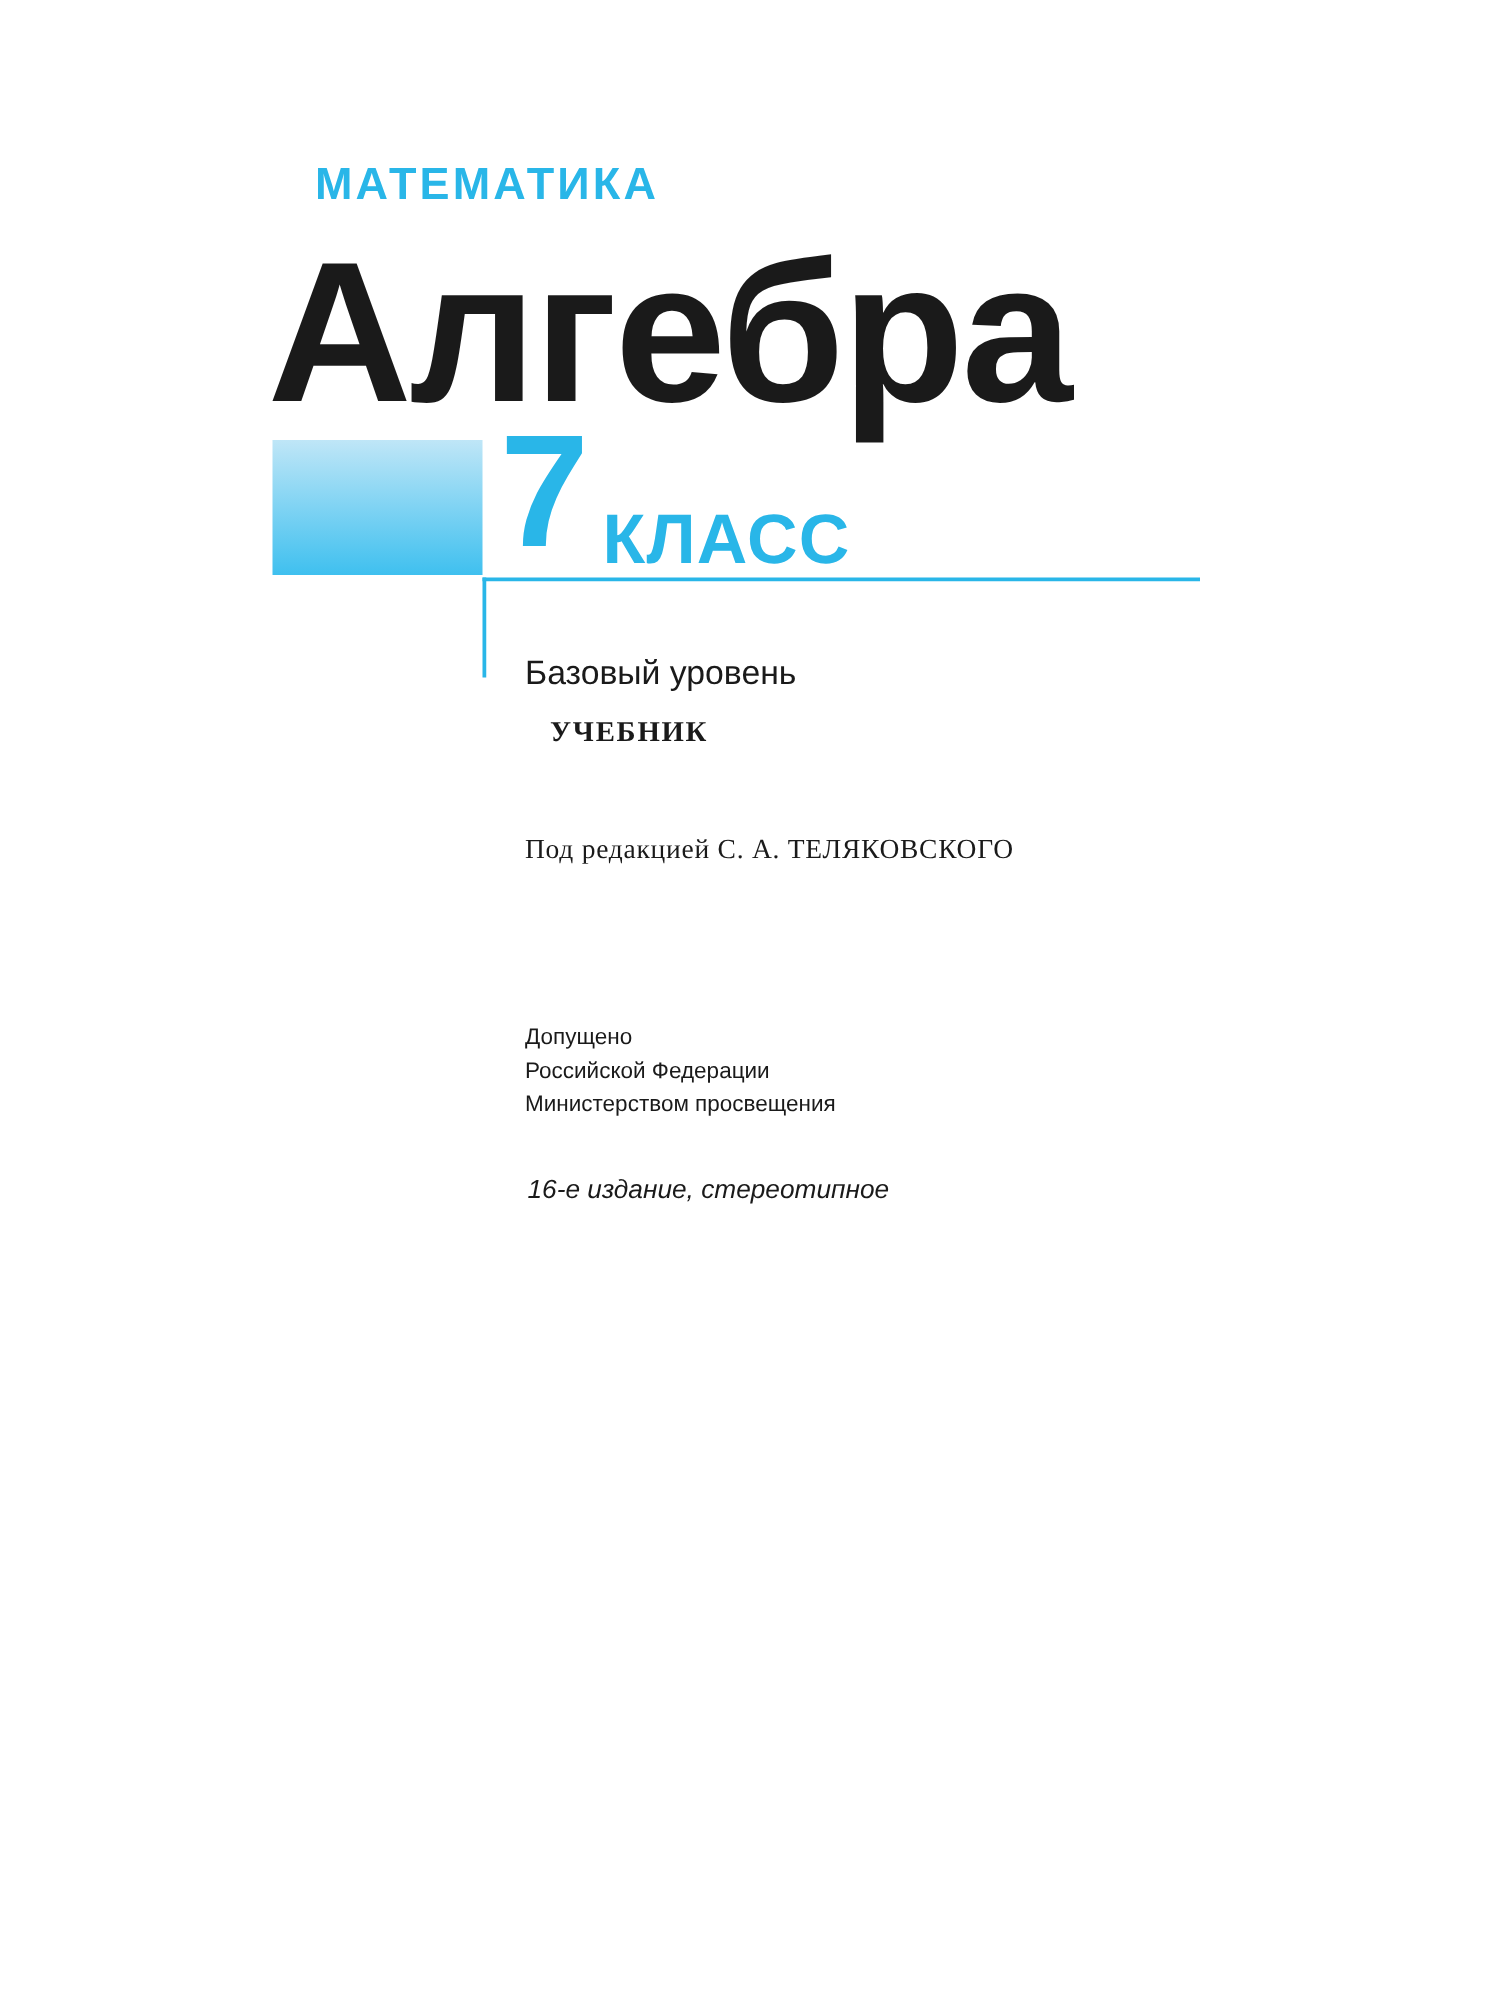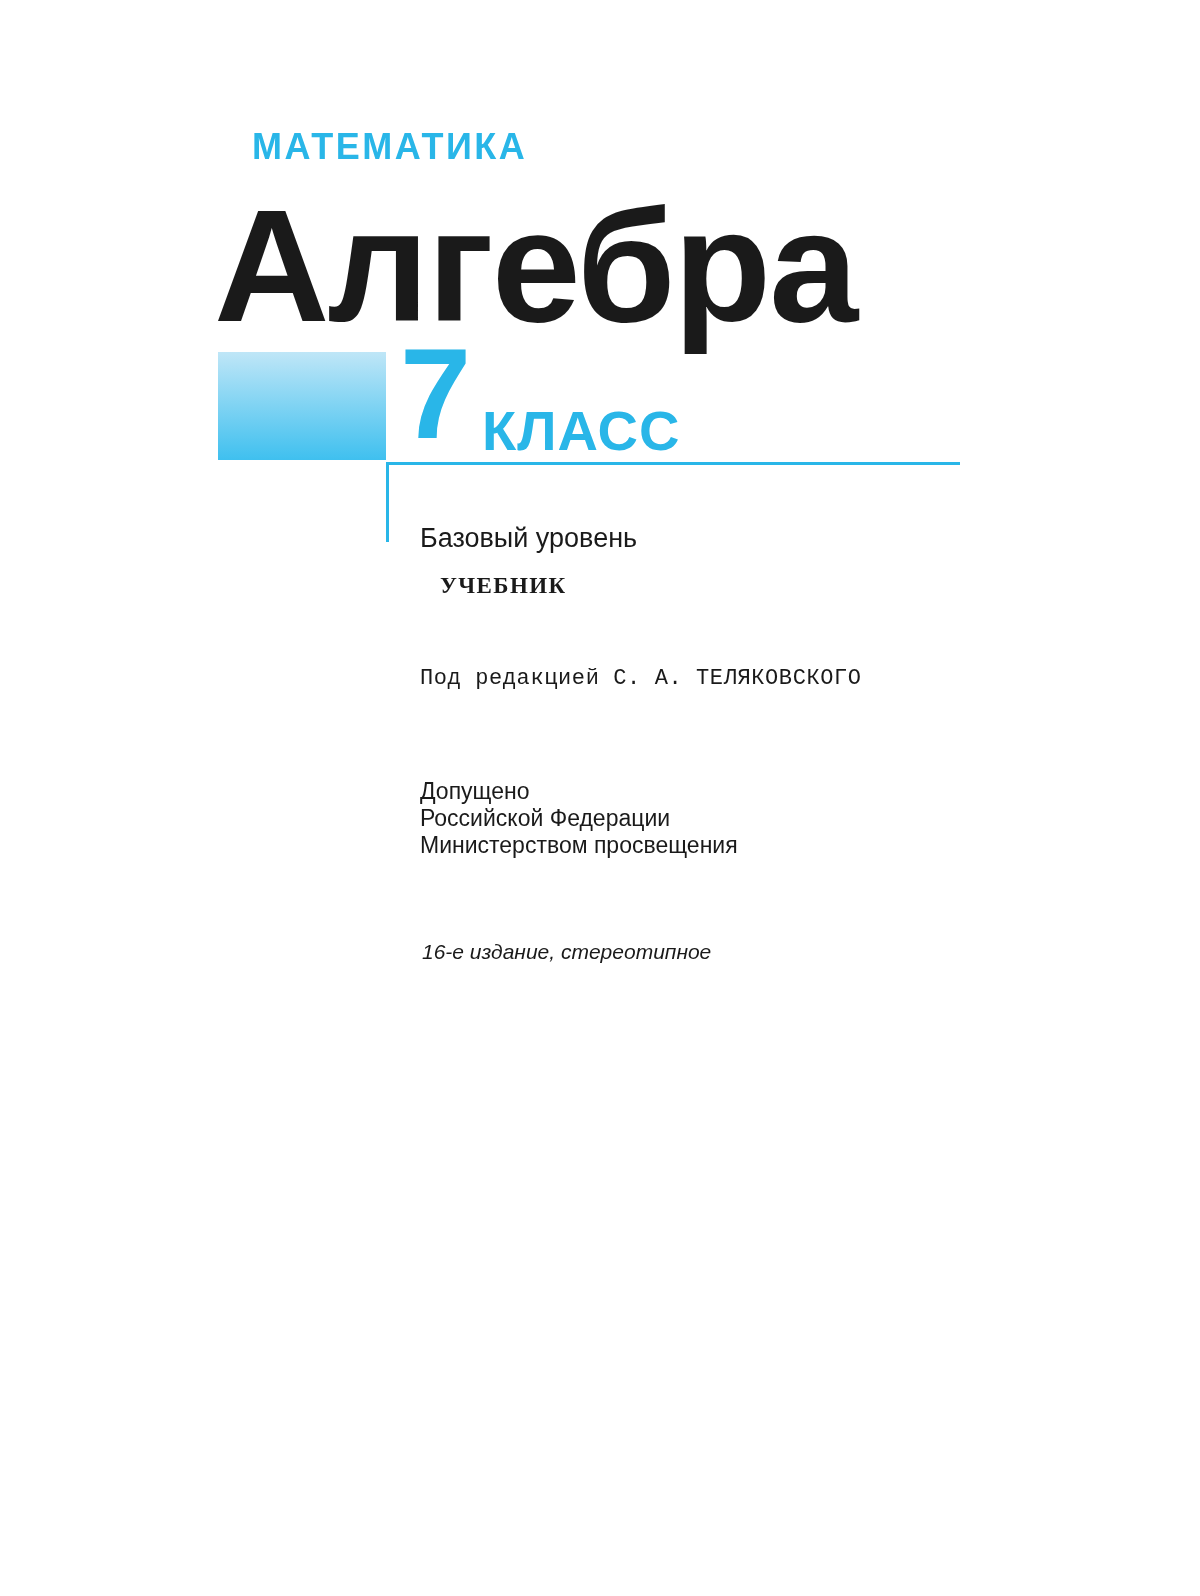--- a/index.html
+++ b/index.html
@@ -117,32 +117,32 @@
     font-size: 23px;
     letter-spacing: 1.4px;
     color: #1a1a1a;
     white-space: nowrap;
   }
 
   .editor {
     position: absolute;
     left: 420px;
     top: 666px;
-    font-family: Liberation Mono, monospace;
+    font-family: Liberation Serif, serif;
     font-size: 22px;
     letter-spacing: 0.6px;
     color: #1a1a1a;
     white-space: nowrap;
   }
 
   .approval {
     position: absolute;
     left: 420px;
-    top: 778px;
-    font-size: 23px;
+    top: 816px;
+    font-size: 18px;
     line-height: 27px;
     color: #1a1a1a;
     white-space: nowrap;
   }
 
   .edition {
     position: absolute;
     left: 422px;
     top: 940px;
     font-size: 21px;

